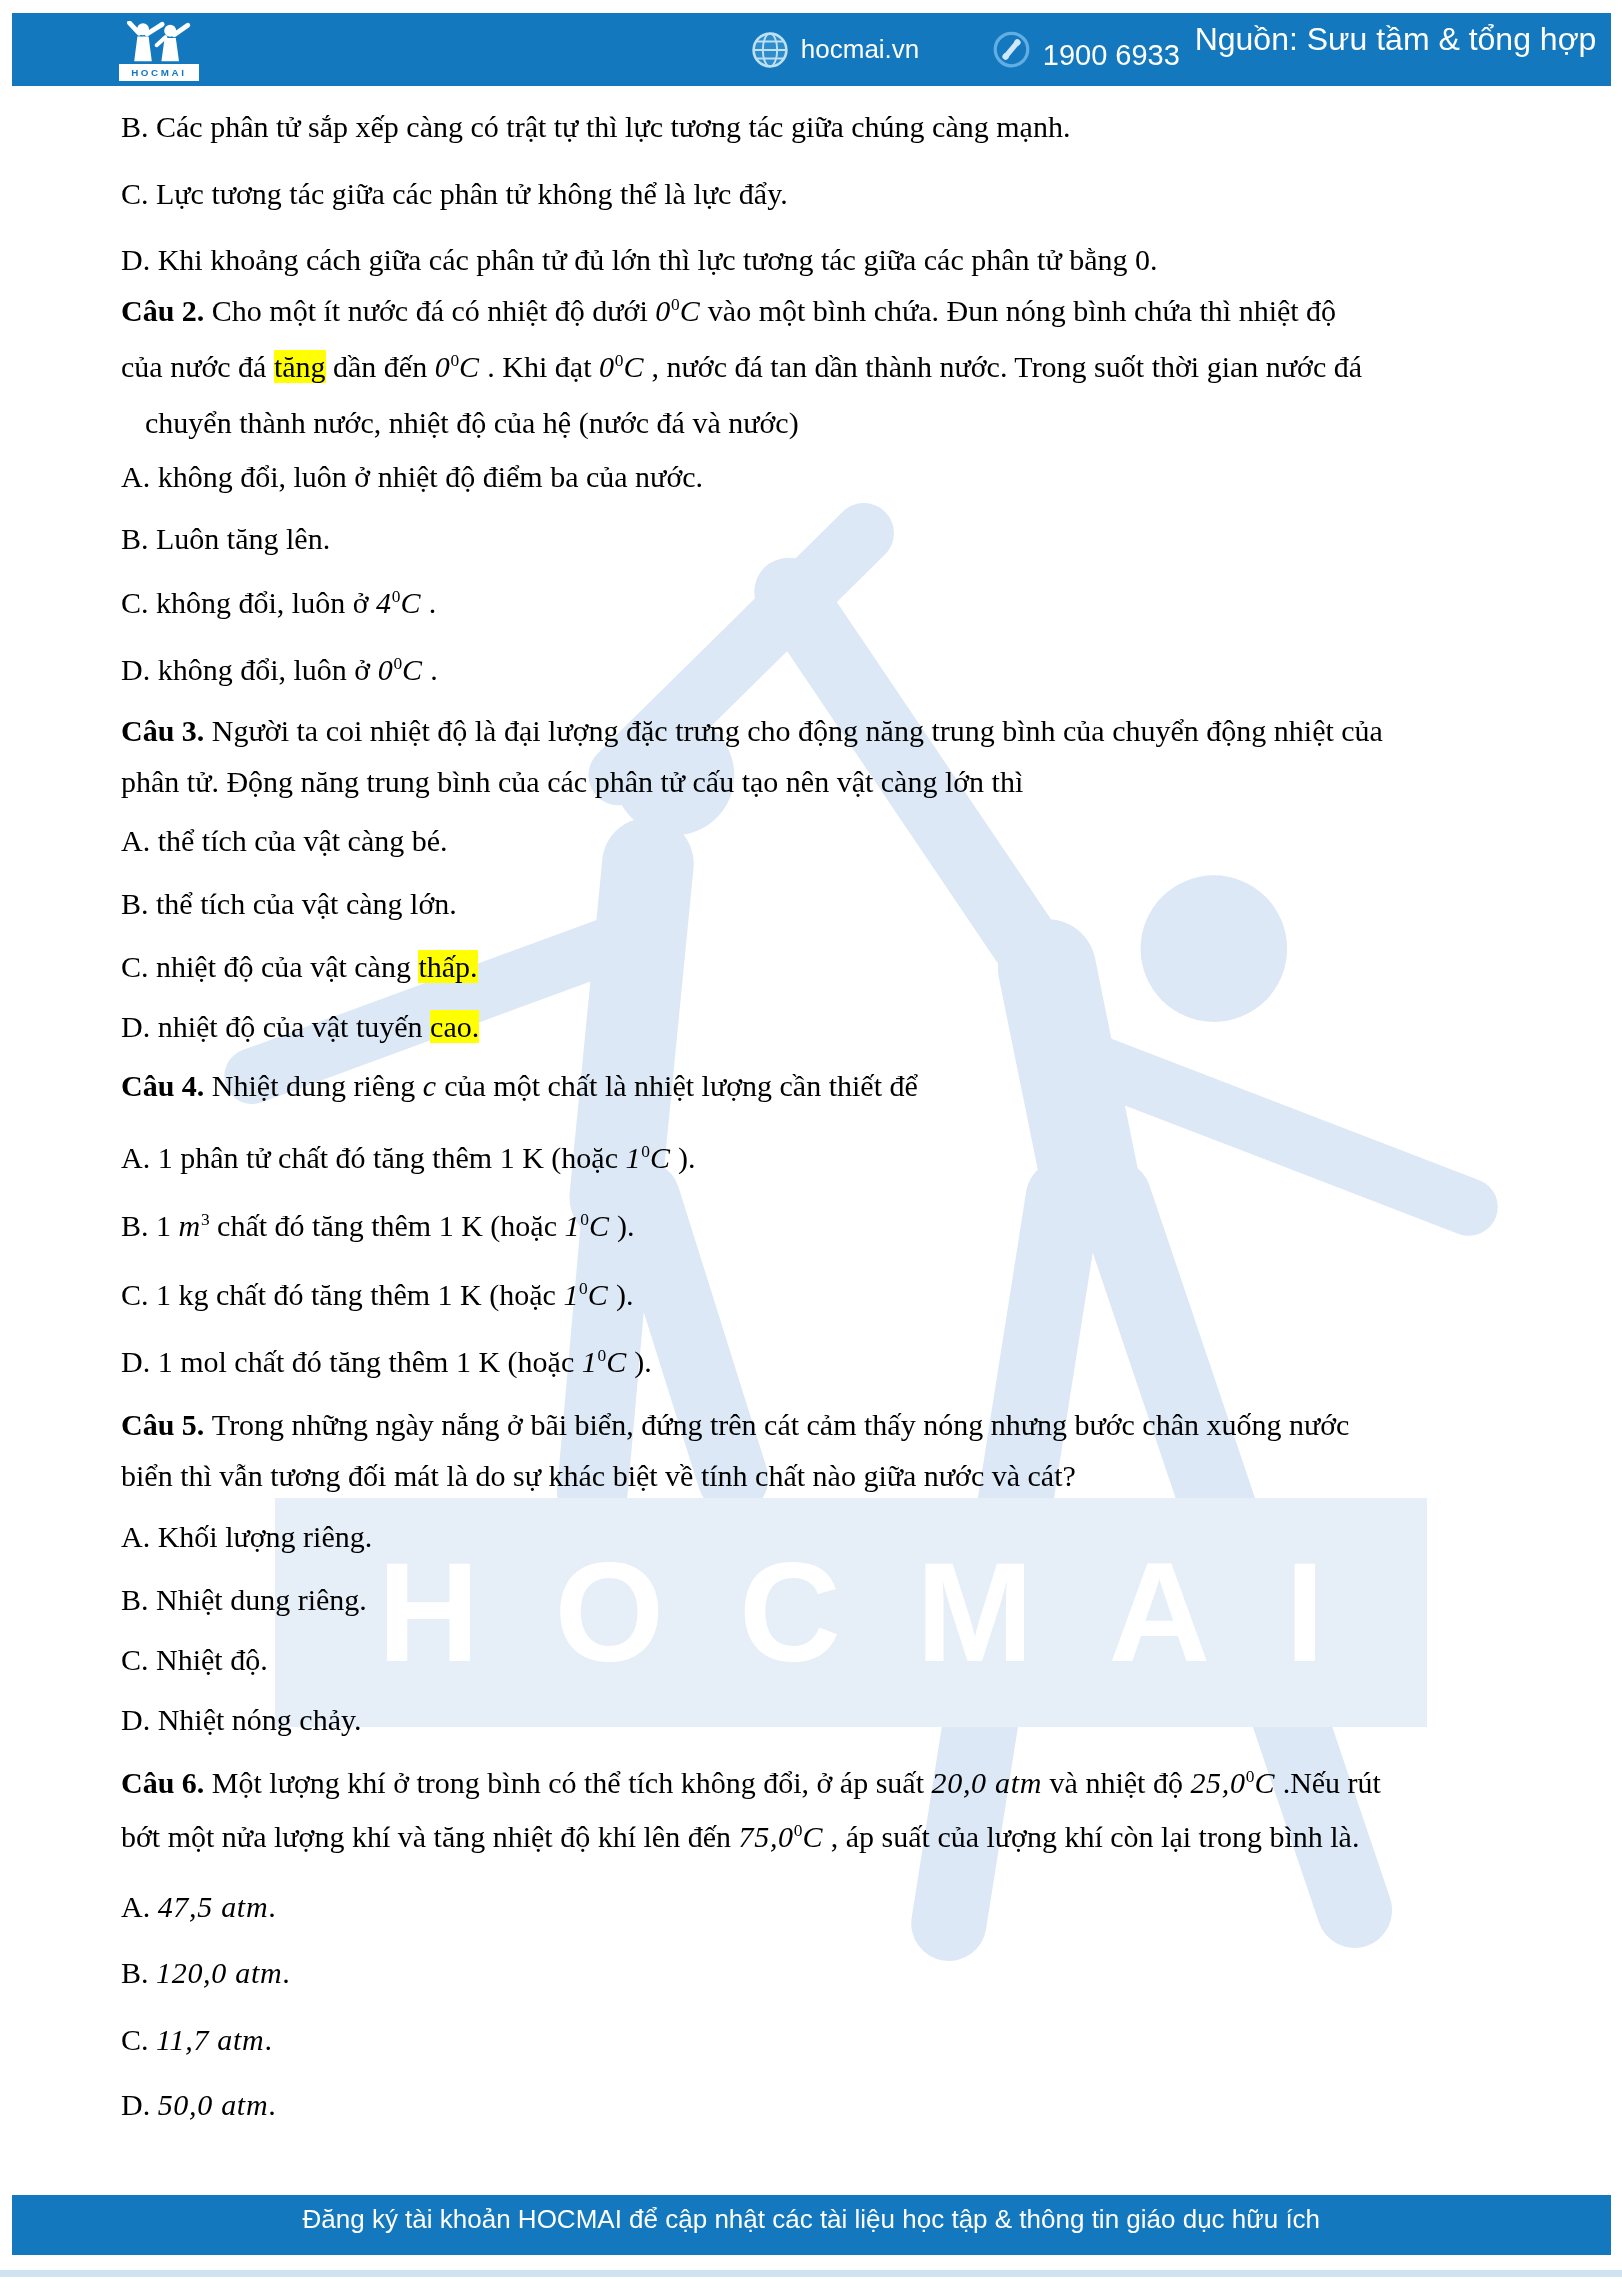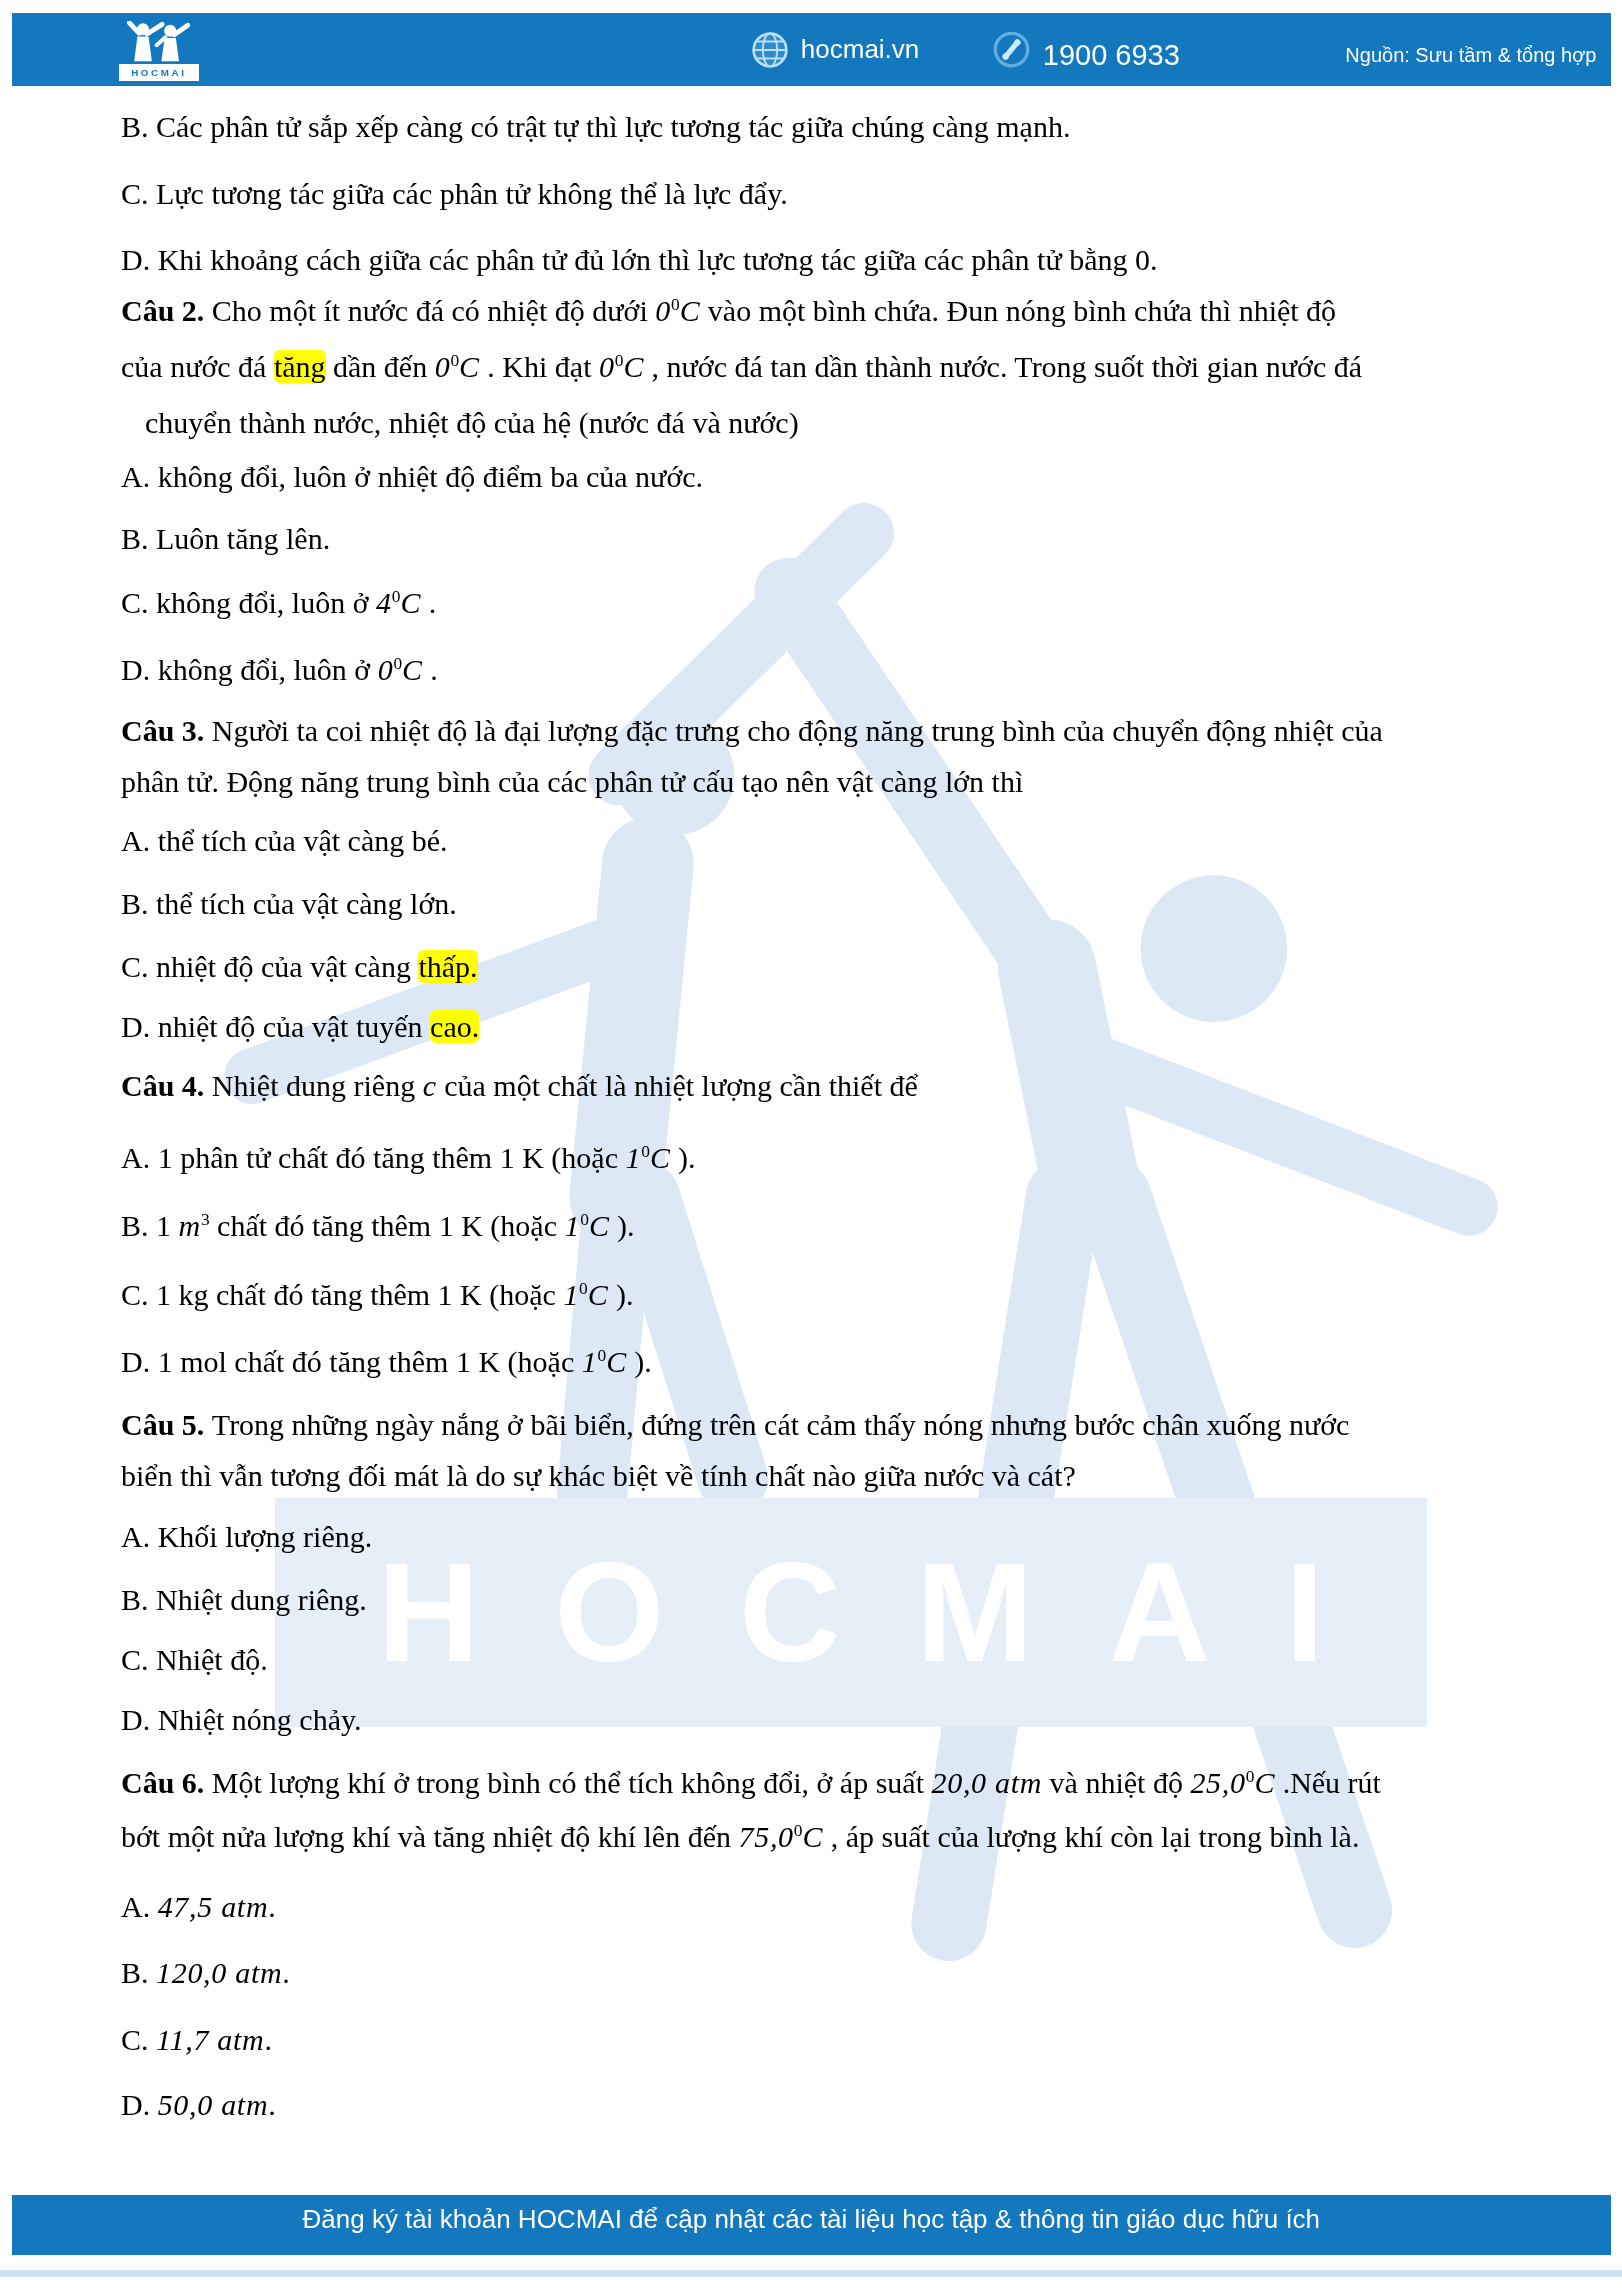--- a/index.html
+++ b/index.html
@@ -9,21 +9,21 @@
   }
   
   .bar{position:absolute;left:11.8px;width:1599px;background:#1478be;z-index:30;}
   .header-bar{top:13px;height:73px;}
   .footer-bar{top:2195px;height:60px;display:flex;align-items:center;justify-content:center;}
   .footer-strip{position:absolute;left:0;top:2270px;width:1623px;height:6.5px;background:#cfe3f2;z-index:29;}
   .hdr-item{position:absolute;color:#ffffff;font-family:"Liberation Sans", sans-serif;white-space:nowrap;}
   .brand{left:216px;top:0;height:73px;display:flex;align-items:center;font-size:26px;}
   .site{left:789px;top:0;height:73px;display:flex;align-items:center;font-size:26px;}
   .phone-num{left:1031px;top:0;height:84px;display:flex;align-items:center;font-size:29px;}
-  .source{right:14.4px;top:16px;height:53px;display:flex;align-items:center;font-size:20px;}
+  .source{right:14.4px;top:0;height:53px;display:flex;align-items:center;font-size:32px;}
   .logo-wrap{position:absolute;left:107px;top:7.9px;width:85px;height:63px;}
   .logo-box{
     position:absolute;left:0px;top:43px;width:80px;height:17px;background:#ffffff;
     display:flex;align-items:center;justify-content:center;
     font-family:"Liberation Sans", sans-serif;font-weight:bold;font-size:9.8px;
     letter-spacing:2.6px;color:#1478be;
   }
   .globe-wrap{position:absolute;left:739px;top:18.3px;width:38px;height:38px;}
   .phone-wrap{position:absolute;left:980px;top:17px;width:39px;height:39px;}
   .footer-text{
@@ -42,21 +42,21 @@
   }
   
   .tline{
     position:absolute;left:121px;z-index:10;font-size:30px;line-height:1.25;
     color:#000000;white-space:nowrap;
   }
   .seg-n{}
   .seg-b{font-weight:bold;}
   .seg-i{font-style:italic;letter-spacing:0.7px;}
   .seg-sup{font-size:0.58em;vertical-align:0.62em;}
-  .seg-hl{background:#ffff00;border-radius:6px;}
+  .seg-hl{background:#ffff00;}
 </style>
 </head>
 <body>
 
 <svg class="wm-figure" width="1623" height="2295" viewBox="0 0 2480 3508">
   <g stroke="#dce8f5" fill="#dce8f5" stroke-linecap="round">
 
     <circle cx="1030" cy="1185" r="92" stroke="none"></circle>
     <line x1="990" y1="1320" x2="940" y2="1830" stroke-width="140"></line>
     <line x1="970" y1="1430" x2="385" y2="1645" stroke-width="85"></line>

